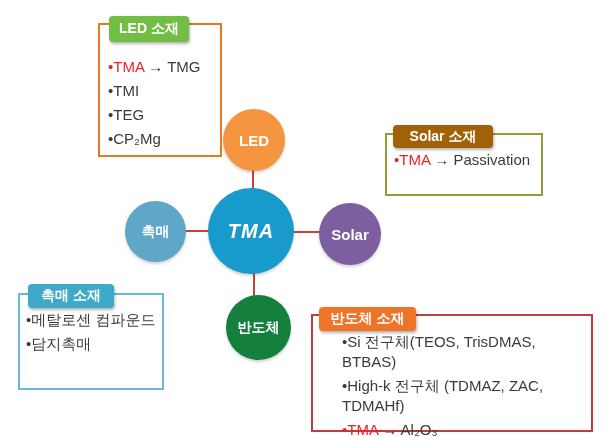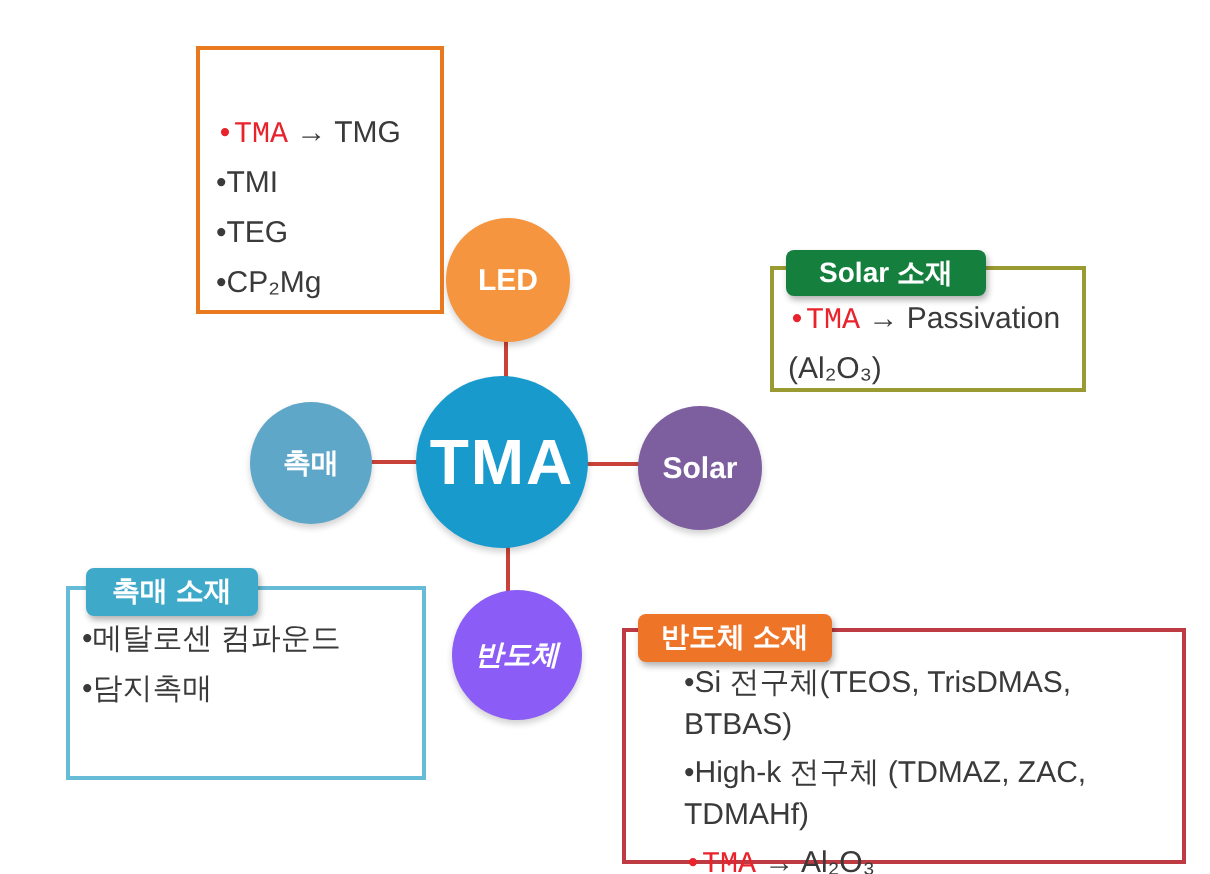--- a/index.html
+++ b/index.html
@@ -25,21 +25,21 @@
   #conn-solar  { left: 291px; top: 231px; width: 31px; }
 
   
   .circle {
     position: absolute; z-index: 2;
     border-radius: 50%;
     display: flex; align-items: center; justify-content: center;
     color: #ffffff; font-weight: bold;
     box-shadow: 0 2px 3px rgba(0,0,0,0.18);
   }
-  #circle-tma  { left: 208px; top: 188px; width: 86px; height: 86px; font-size: 32px; letter-spacing: 1px; }
+  #circle-tma  { left: 208px; top: 188px; width: 86px; height: 86px; font-size: 20px; letter-spacing: 1px; font-style: italic; }
   #circle-led  { left: 223px; top: 109px; width: 62px; height: 62px; font-size: 15px; }
   #circle-solar{ left: 319px; top: 203px; width: 62px; height: 62px; font-size: 15px; }
   #circle-cata { left: 125px; top: 201px; width: 61px; height: 61px; font-size: 14px; }
   #circle-semi { left: 226px; top: 295px; width: 65px; height: 65px; font-size: 14px; }
 
   
   .callout {
     position: absolute; z-index: 3;
     border: 2px solid #888;
     background: #ffffff;
@@ -48,31 +48,31 @@
   .callout-header {
     position: absolute;
     border-radius: 4px;
     color: #ffffff; font-weight: bold; font-size: 14px;
     display: flex; align-items: center; justify-content: center;
     box-shadow: 1px 2px 3px rgba(0,0,0,0.3);
     white-space: nowrap;
   }
   .callout-body { color: #3a3a3a; font-size: 15px; line-height: 20px; }
   .callout-body .line { margin-bottom: 4px; }
-  .hl { font-weight: normal; font-family: Liberation Mono, monospace; }
+  .hl { font-weight: normal; }
 
   #callout-led  { left: 98px;  top: 23px;  width: 124px; height: 134px; }
   #callout-led .callout-header  { left: 9px;  top: -9px;  width: 80px;  height: 26px; }
   #callout-led .callout-body    { padding: 32px 4px 0 8px; }
 
   #callout-solar{ left: 385px; top: 133px; width: 158px; height: 63px; }
   #callout-solar .callout-header{ left: 6px;  top: -10px; width: 100px; height: 23px; }
   #callout-solar .callout-body  { padding: 15px 4px 16px 7px; }
 
-  #callout-cata { left: 33px;  top: 293px; width: 180px; height: 97px; }
+  #callout-cata { left: 18px;  top: 293px; width: 146px; height: 97px; }
   #callout-cata .callout-header { left: 8px;  top: -11px; width: 86px;  height: 24px; }
   #callout-cata .callout-body   { padding: 15px 4px 0 6px; }
 
   #callout-semi { left: 311px; top: 314px; width: 282px; height: 118px; }
   #callout-semi .callout-header { left: 6px;  top: -9px;  width: 97px;  height: 24px; }
   #callout-semi .callout-body   { padding: 16px 4px 0 7px; }
 </style>
 </head>
 <body>
 
@@ -80,36 +80,36 @@
 
   <div class="connector v" id="conn-led" style="background-color: rgb(201, 66, 58);"></div>
   <div class="connector v" id="conn-semi" style="background-color: rgb(201, 66, 58);"></div>
   <div class="connector h" id="conn-cata" style="background-color: rgb(201, 66, 58);"></div>
   <div class="connector h" id="conn-solar" style="background-color: rgb(201, 66, 58);"></div>
 
   <div class="circle" id="circle-tma" style="background-color: rgb(24, 154, 205);">TMA</div>
   <div class="circle" id="circle-led" style="background-color: rgb(245, 149, 63);">LED</div>
   <div class="circle" id="circle-solar" style="background-color: rgb(125, 95, 160);">Solar</div>
   <div class="circle" id="circle-cata" style="background-color: rgb(94, 167, 201);">촉매</div>
-  <div class="circle" id="circle-semi" style="background-color: #8b5cf6; font-style: italic;">반도체</div>
+  <div class="circle" id="circle-semi" style="background-color: #15803d;">반도체</div>
 
   <div class="callout" id="callout-led" style="border-color: rgb(232, 121, 31);">
+    <div class="callout-header" style="background-color: rgb(114, 190, 68);">LED 소재</div>
     <div class="callout-body" style="color: rgb(58, 58, 58);">
       <div class="line"><span class="hl" style="color: rgb(232, 35, 43);">•TMA</span><span> → TMG</span></div>
       <div class="line"><span class="hl" style="color: rgb(232, 35, 43);"></span><span>•TMI</span></div>
       <div class="line"><span class="hl" style="color: rgb(232, 35, 43);"></span><span>•TEG</span></div>
       <div class="line"><span class="hl" style="color: rgb(232, 35, 43);"></span><span>•CP₂Mg</span></div>
     </div>
   </div>
 
   <div class="callout" id="callout-solar" style="border-color: rgb(154, 154, 51);">
-    <div class="callout-header" style="background-color: #15803d;">Solar 소재</div>
+    <div class="callout-header" style="background-color: #a16207;">Solar 소재</div>
     <div class="callout-body" style="color: rgb(58, 58, 58);">
       <div class="line"><span class="hl" style="color: rgb(232, 35, 43);">•TMA</span><span> → Passivation</span></div>
-      <div class="line"><span class="hl" style="color: rgb(232, 35, 43);"></span><span>(Al₂O₃)</span></div>
     </div>
   </div>
 
   <div class="callout" id="callout-cata" style="border-color: rgb(102, 187, 214);">
     <div class="callout-header" style="background-color: rgb(62, 169, 200);">촉매 소재</div>
     <div class="callout-body" style="color: rgb(58, 58, 58);">
       <div class="line"><span class="hl" style="color: rgb(232, 35, 43);"></span><span>•메탈로센 컴파운드</span></div>
       <div class="line"><span class="hl" style="color: rgb(232, 35, 43);"></span><span>•담지촉매</span></div>
     </div>
   </div>

